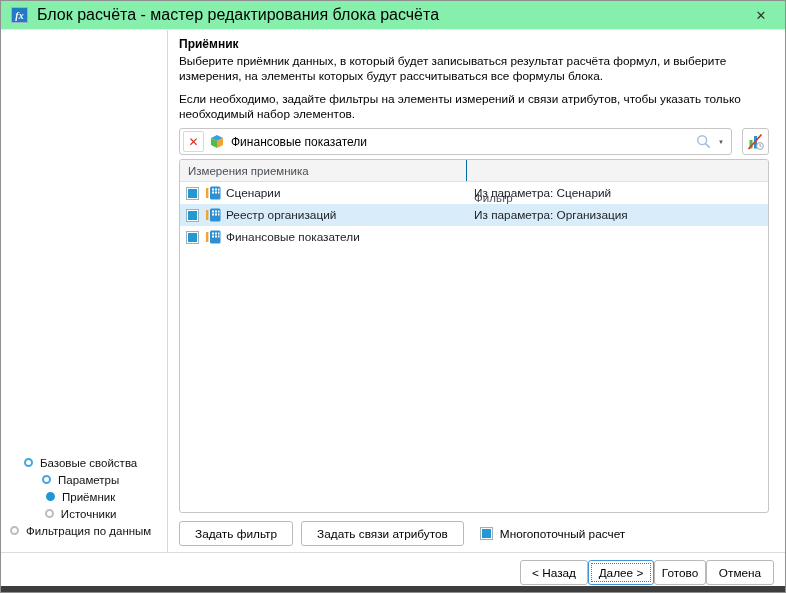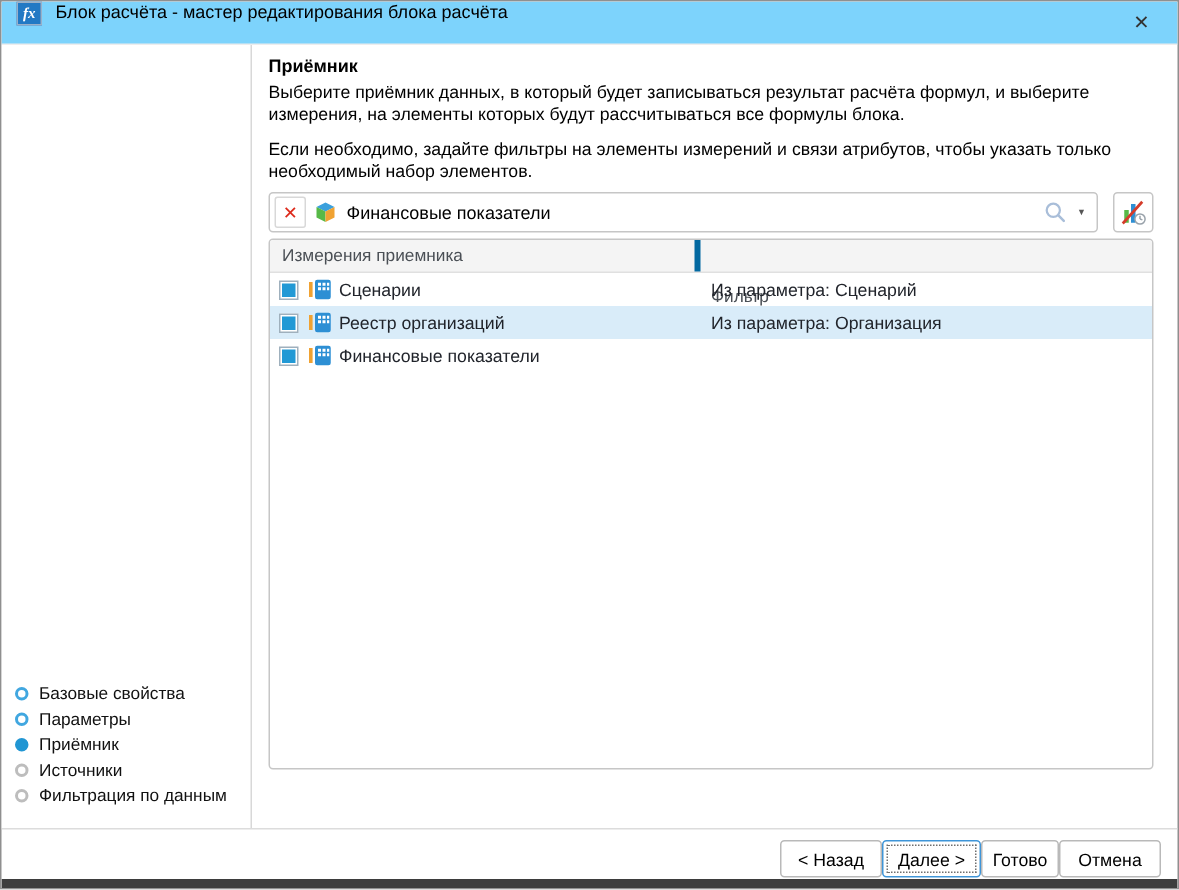--- a/index.html
+++ b/index.html
@@ -5,42 +5,42 @@
   * { margin:0; padding:0; box-sizing:border-box; }
   html,body { background:#e9e9e9; }
   body { font-family:"Liberation Sans","DejaVu Sans",sans-serif; }
   .window {
     position:relative; width:786px; height:593px;
     background:#fff; border:1px solid #8f8f8f; overflow:hidden;
   }
   
   .titlebar {
     position:absolute; top:0; left:0; right:0; height:29px;
-    display:flex; padding:0 10px;
-    border-bottom:1px solid #ededed; background:#7dd3fc;
+    display:flex; align-items:center; padding:0 10px;
+    border-bottom:1px solid #ededed; background:#86efac;
   }
   .app-icon {
     width:17px; height:16px; background:#2279c4; color:#fff;
     font:italic bold 10px "Liberation Serif","DejaVu Serif",serif;
     display:flex; align-items:center; justify-content:center;
     border:1px solid #9ab0c8; flex:none;
   }
-  .title-text { margin-left:9px; font-size:12px; color:#000; }
+  .title-text { margin-left:9px; font-size:16px; color:#000; }
   .close-btn {
     margin-left:auto; width:28px; height:100%; display:flex;
     align-items:center; justify-content:center; font-size:13px; color:#333;
     cursor:default;
   }
   
   .sidebar {
     position:absolute; top:29px; left:0; width:167px; height:522px;
     border-right:1px solid #d8d8d8; background:#fff;
   }
   .steps { position:absolute; left:9px; bottom:13px; }
-  .step { display:flex; align-items:center; height:17px; font-size:11.5px; color:#111; }
+  .step { display:flex; align-items:center; height:17px; font-size:11.5px; color:#111;justify-content:center; }
   .bullet {
     width:9px; height:9px; border-radius:50%; margin-right:7px; flex:none;
     background:#fff;
   }
   .step.visited  .bullet { border:2px solid #41a7e0; }
   .step.current  .bullet { background:#2196d3; border:2px solid #2196d3; }
   .step.upcoming .bullet { border:2px solid #bdbdbd; }
   
   .main { position:absolute; left:178px; top:29px; width:590px; height:522px; }
   .heading { position:absolute; top:7px; left:0; font-size:12px; font-weight:bold; color:#000; }
@@ -70,21 +70,21 @@
   }
   
   .dim-table {
     position:absolute; top:129px; left:0; width:590px; height:354px;
     border:1px solid #c6c6c6; border-radius:3px; background:#fff; overflow:hidden;
   }
   .thead {
     display:flex; height:22px; background:#f4f4f4;
     border-bottom:1px solid #e0e0e0; color:#4a4f55; font-size:11.5px;
   }
-  .th1 { width:287px; padding-left:8px; border-right:4px solid #0369a1; display:flex; align-items:center; }
+  .th1 { width:287px; padding-left:8px; border-right:1px solid #0369a1; display:flex; align-items:center; }
   .th2 { flex:1; padding-left:7px; display:flex; align-items:center;margin-top:38px; }
   .trow { display:flex; height:22px; align-items:center; font-size:11.8px; color:#21242b; }
   .trow.selected { background:#d9ecf9; }
   .tcell1 { width:287px; display:flex; align-items:center; padding-left:6px; }
   .tcell2 { flex:1; padding-left:7px; }
   .cb {
     width:13px; height:13px; border:1px solid #9fb0bd; background:#fff;
     display:inline-flex; align-items:center; justify-content:center; flex:none;
   }
   .cb-fill { width:9px; height:9px; background:#2299d5; }
@@ -250,20 +250,30 @@
                 <rect x="9" y="5.5" width="2" height="2" fill="#fff"></rect>
                 <rect x="12" y="5.5" width="1.5" height="2" fill="#fff"></rect>
             </svg>
           </span>
           <span>Финансовые показатели</span>
         </div>
         <div class="tcell2"></div>
       </div>
     </div>
 
+    <div class="actions">
+      <button class="btn">Задать фильтр</button>
+      <button class="btn">Задать связи атрибутов</button>
+      <span class="mt-check">
+        <span class="cb">
+            <span class="cb-fill"></span>
+          </span>
+        <span>Многопоточный расчет</span>
+      </span>
+    </div>
   </div>
 
   <div class="separator"></div>
   <div class="footer">
     <button class="btn btn-back">&lt; Назад</button>
     <button class="btn btn-next default">Далее &gt;</button>
     <button class="btn btn-finish">Готово</button>
     <button class="btn btn-cancel">Отмена</button>
   </div>
   <div class="shadow"></div>

